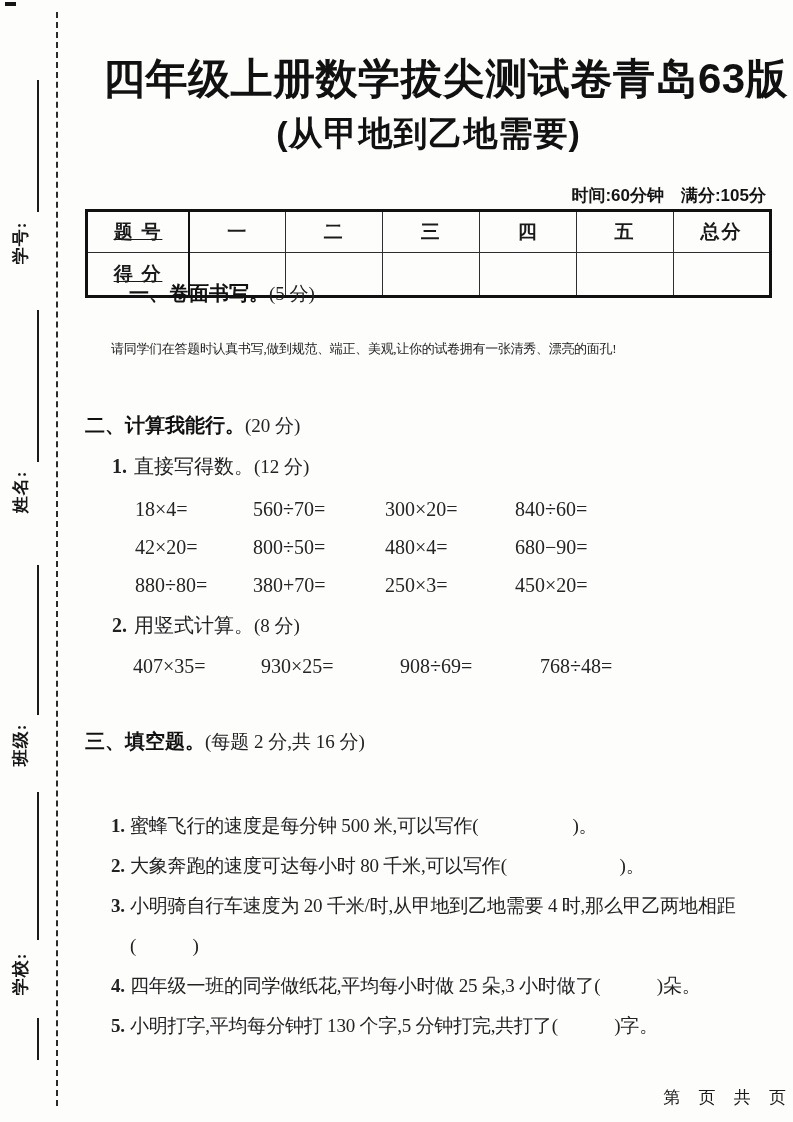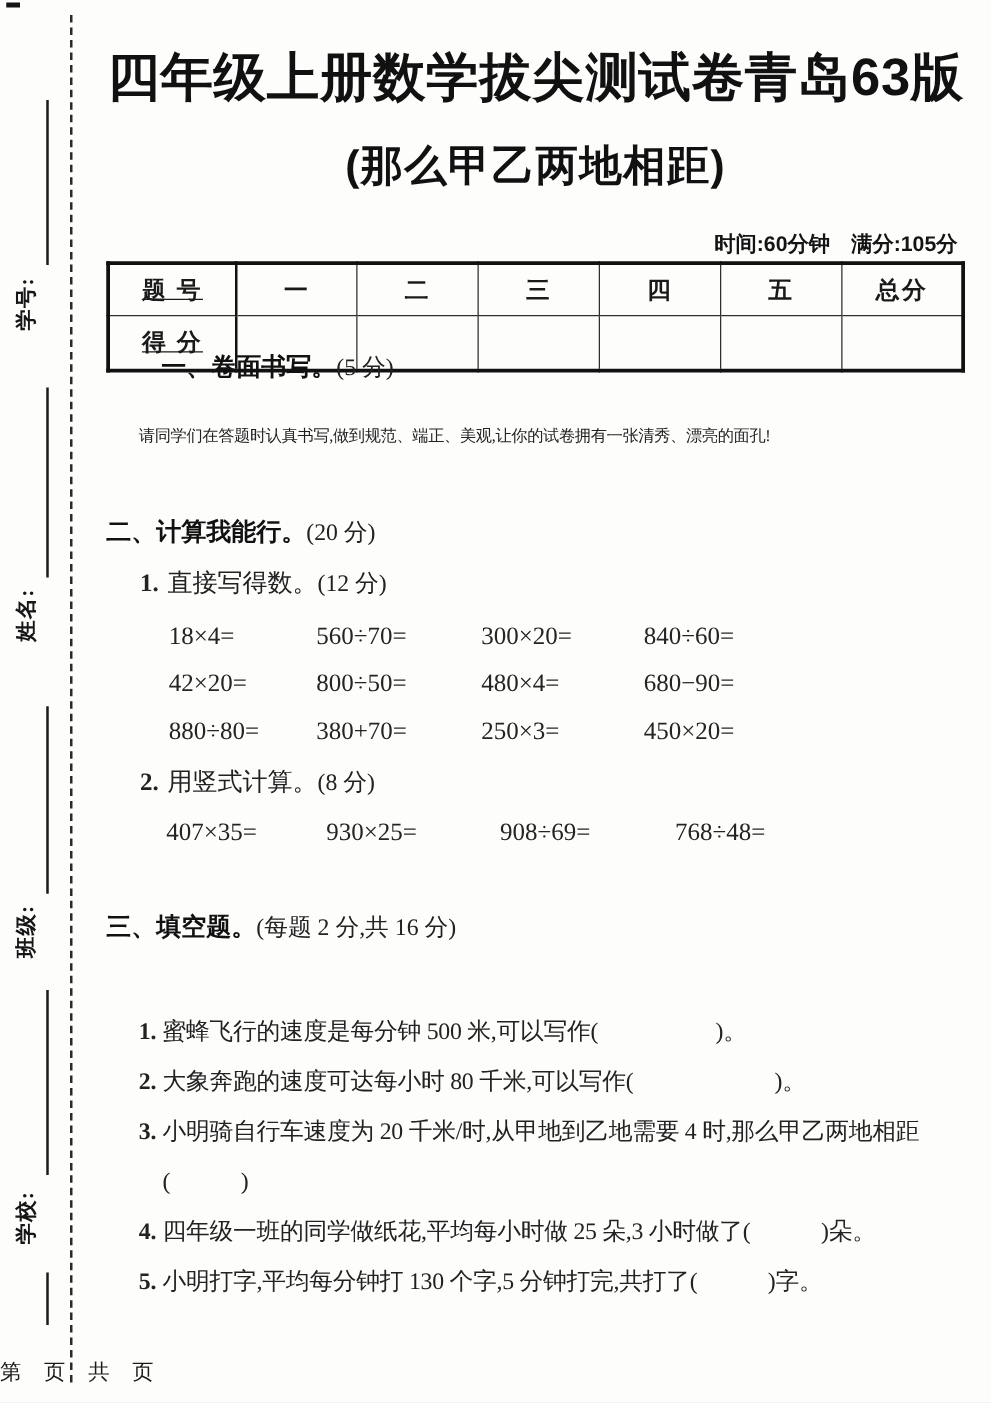--- a/index.html
+++ b/index.html
@@ -25,21 +25,21 @@
     text-align:center;transform:rotate(-90deg);
     font-size:17px;font-weight:600;color:#161616;letter-spacing:1px;white-space:nowrap;
   }
   .vl1{top:212px;} .vl2{top:461px;} .vl3{top:714px;} .vl4{top:943px;}
 
   
   .content{position:absolute;left:85px;top:0;width:687px;}
   .abs{position:absolute;left:0;width:687px;}
 
   .title{
-    top:36px;text-align:center;margin:0;
+    top:36px;text-align:center;margin:17px;
     font-family:"Liberation Sans","DejaVu Sans",sans-serif;
     font-weight:700;font-size:42px;line-height:52px;color:#111;letter-spacing:0.5px;
   }
   .subtitle{
     top:110px;text-align:center;margin:0;
     font-family:"Liberation Sans","DejaVu Sans",sans-serif;
     font-weight:700;font-size:34px;line-height:46px;color:#111;letter-spacing:1px;
   }
   .info{
     top:184px;text-align:right;padding-right:6px;box-sizing:border-box;
@@ -82,21 +82,21 @@
 
   .pgrid{display:grid;font-size:20px;line-height:38px;color:#242424;}
   .g1{top:490px;padding-left:50px;grid-template-columns:118px 132px 130px 1fr;}
   .g2{top:646px;padding-left:48px;grid-template-columns:128px 139px 140px 1fr;line-height:40px;}
 
   .questions{top:806px;}
   .q{position:relative;padding-left:45px;font-size:19px;line-height:40px;letter-spacing:-0.2px;color:#222;}
   .q .num{position:absolute;left:26px;top:0;font-weight:700;}
 
   .footer{
-    position:absolute;left:0;top:1086px;width:793px;text-align:left;
+    position:absolute;left:0;top:1086px;width:793px;text-align:right;
     font-size:17px;letter-spacing:7px;color:#1a1a1a;
   }
 </style>
 </head>
 <body>
 
 <div id="page">
 
   <div class="corner-mark"></div>
   <div class="dash-line"></div>
@@ -107,21 +107,21 @@
   <div class="v-label vl2">姓名:</div>
   <div class="seg seg3"></div>
   <div class="v-label vl3">班级:</div>
   <div class="seg seg4"></div>
   <div class="v-label vl4">学校:</div>
   <div class="seg seg5"></div>
 
   <div class="content">
 
     <h1 class="title abs">四年级上册数学拔尖测试卷青岛63版</h1>
-    <h2 class="subtitle abs">(那么甲乙两地相距)</h2>
+    <h2 class="subtitle abs">(从甲地到乙地需要)</h2>
     <div class="info abs">时间:60分钟　满分:105分</div>
 
     <table class="score-table">
       <tbody>
           <tr class="r1">
         <td class="col-label">题 号</td>
         <td class="thick-left">一</td>
         <td>二</td>
         <td>三</td>
         <td>四</td>

